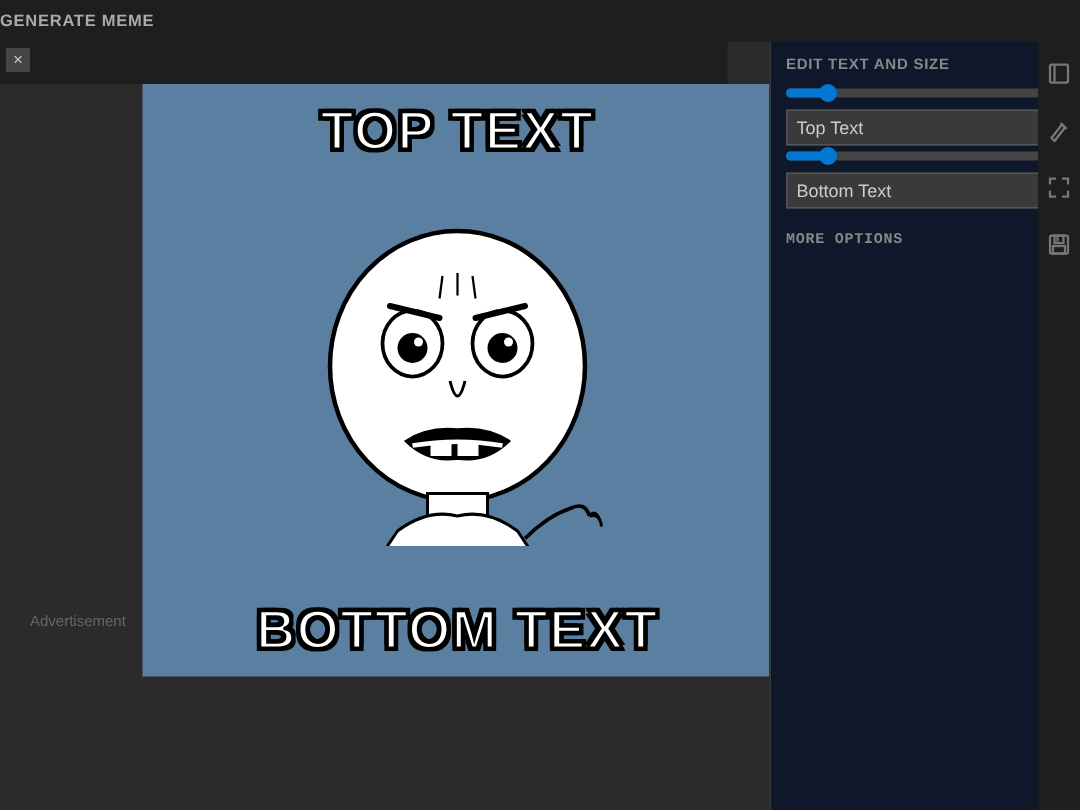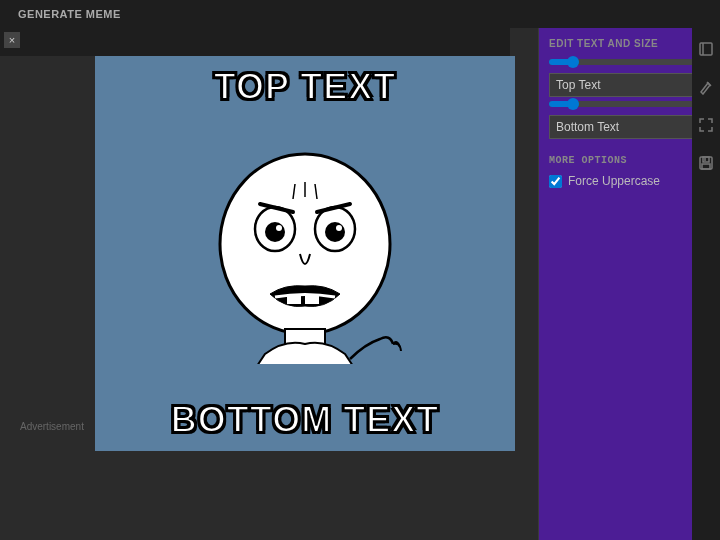--- a/index.html
+++ b/index.html
@@ -11,21 +11,21 @@
       overflow: hidden;
       color: #ccc;
     }
 
     
     #header {
       background: #1e1e1e;
       height: 28px;
       display: flex;
       align-items: center;
-      padding: 0 18px;
+      padding: 0 0;
     }
     #header span {
       font-size: 11px;
       font-weight: bold;
       color: #aaa;
       letter-spacing: 0.5px;
     }
 
     
     #main {
@@ -57,21 +57,21 @@
       display: flex;
       align-items: center;
       justify-content: center;
       cursor: pointer;
       z-index: 10;
     }
 
     
     #ad-label {
       position: absolute;
-      bottom: 108px;
+      bottom: 120px;
       left: 20px;
       font-size: 10px;
       color: #666;
     }
 
     
     #meme-container {
       width: 420px;
       height: 395px;
       background: #5a7fa0;
@@ -109,22 +109,22 @@
       font-weight: 900;
       color: white;
       text-transform: uppercase;
       -webkit-text-stroke: 2px black;
       text-shadow: 2px 2px 0 #000, -2px -2px 0 #000, 2px -2px 0 #000, -2px 2px 0 #000;
       letter-spacing: 1px;
     }
 
     
     #right-panel {
-      width: 182px;
-      background: #4c1d95;
+      width: 207px;
+      background: #0f172a;
       padding: 10px;
       border-left: 1px solid #3a3a3a;
       position: relative;
     }
 
     #right-panel h3 {
       font-size: 10px;
       font-weight: bold;
       color: #888;
       letter-spacing: 0.5px;
@@ -323,24 +323,20 @@
         <div class="slider-thumb" style="left:15%"></div>
       </div>
     </div>
 
     
     <input type="text" class="text-input" value="Bottom Text" style="">
 
     
     <div class="section-title">MORE OPTIONS</div>
 
-    <div class="checkbox-row">
-      <input type="checkbox" id="forceUpper" checked="" style="">
-      <label for="forceUpper">Force Uppercase</label>
-    </div>
 
 
   </div>
 
   <div id="side-icons">
     <div class="side-icon">
       <svg width="16" height="16" viewBox="0 0 16 16" fill="none" stroke="#777" stroke-width="1.5">
         <rect x="2" y="2" width="12" height="12" rx="1"></rect>
         <line x1="5" y1="2" x2="5" y2="14"></line>
       </svg>

